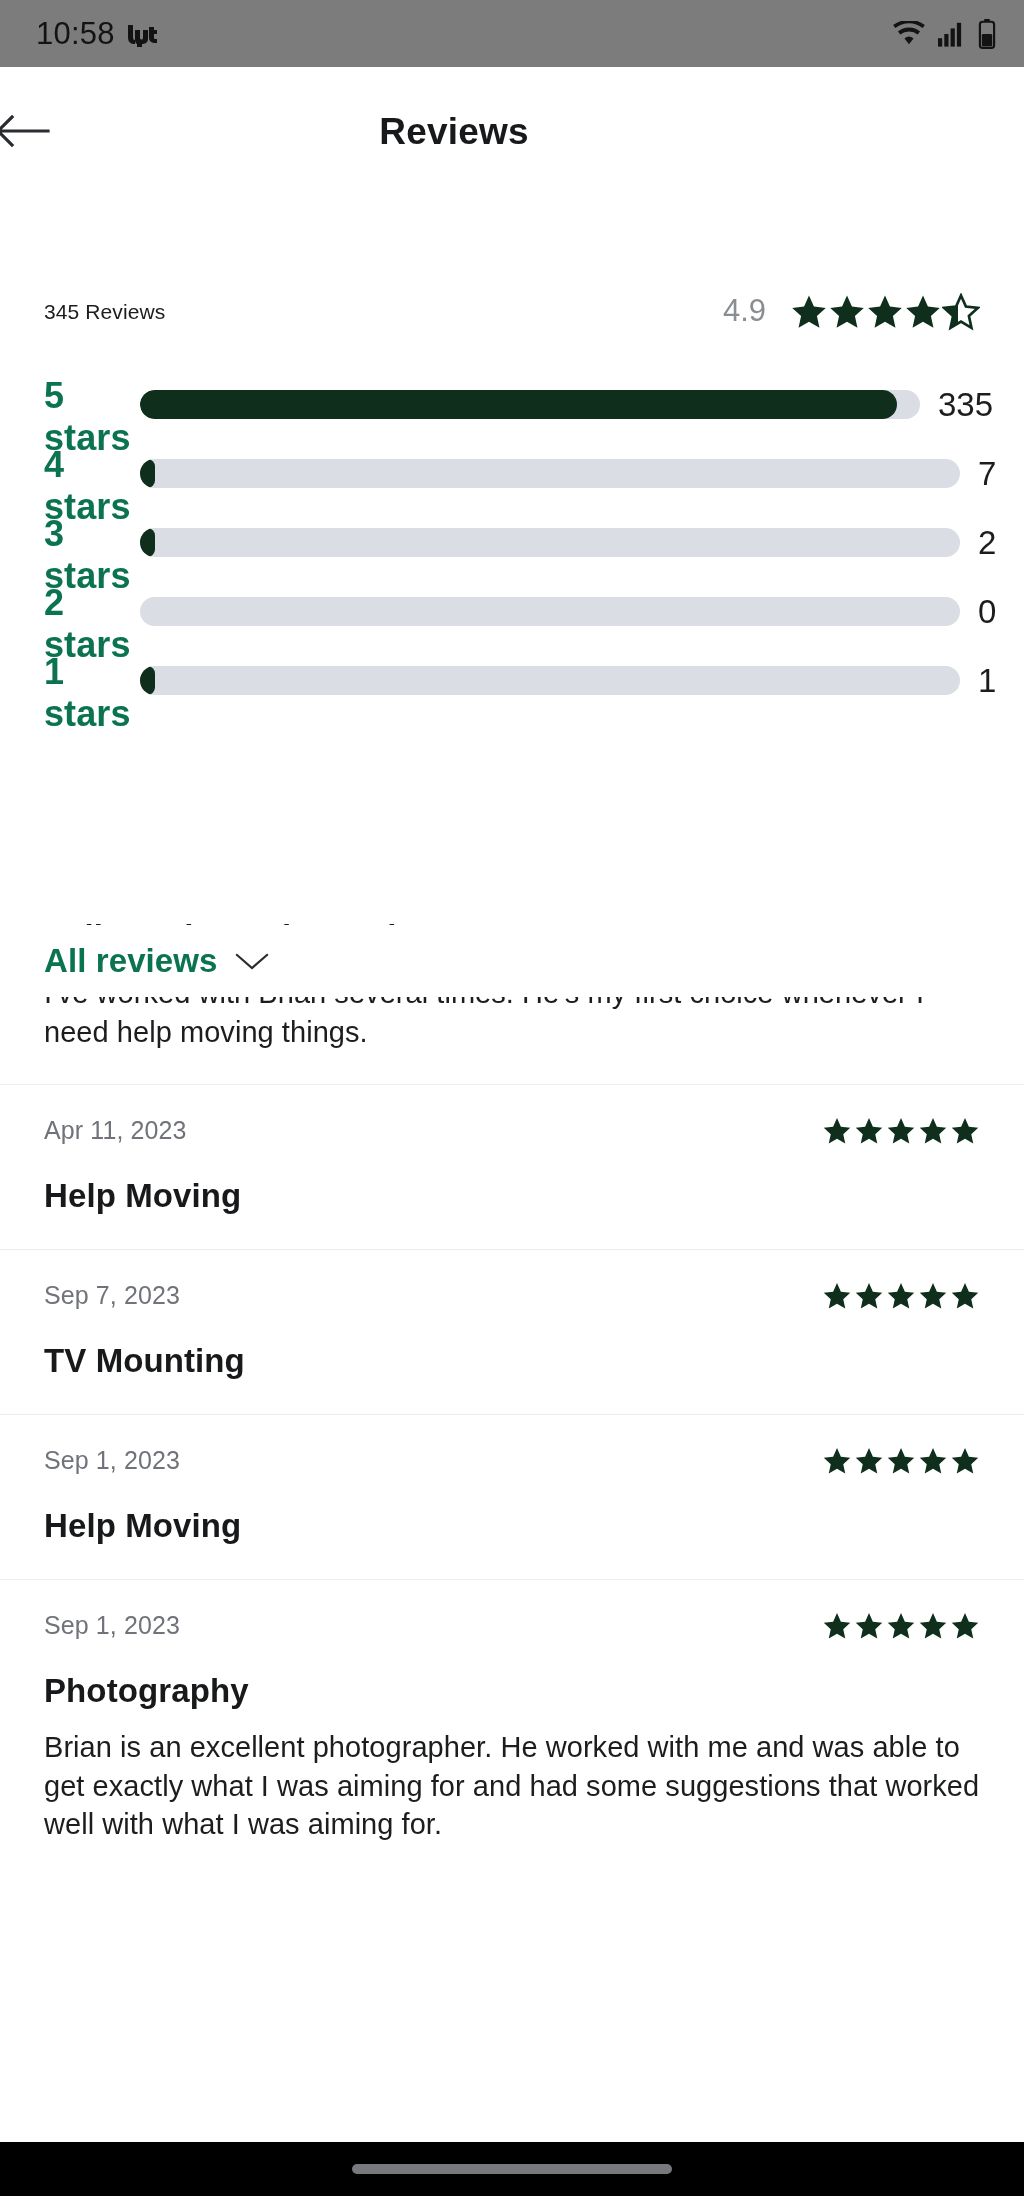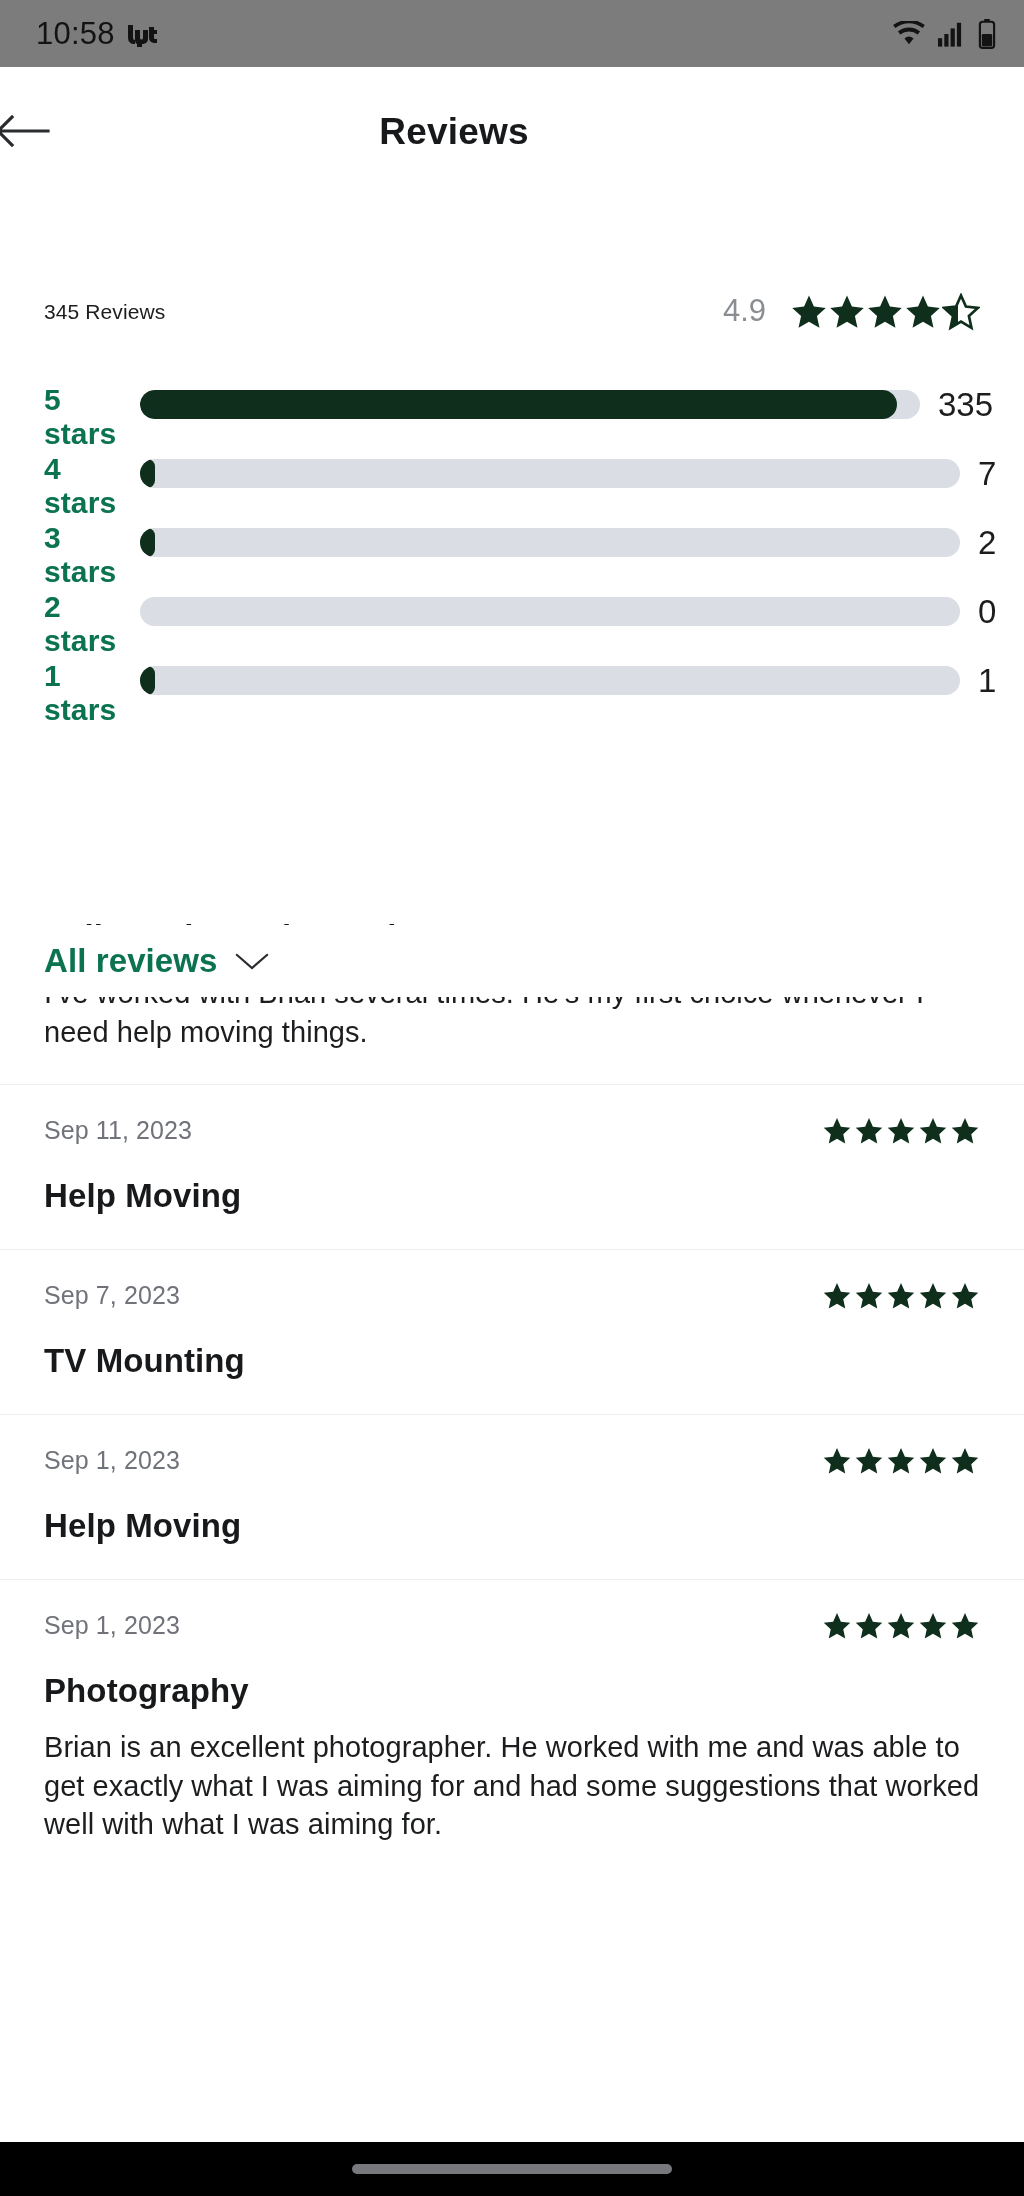--- a/index.html
+++ b/index.html
@@ -115,21 +115,21 @@
   }
   .bar-row {
     position: relative;
     height: 69px;
     display: flex;
     align-items: center;
     padding: 0 0 0 44px;
   }
   .bar-label {
     width: 92px;
-    font-size: 30px;
+    font-size: 36px;
     font-weight: 700;
     color: #0b7350;
     letter-spacing: 0.1px;
     flex: 0 0 auto;
     margin-top: 24px;
   }
   .bar-track {
     position: relative;
     height: 29px;
     background: #dadde4;
@@ -370,21 +370,21 @@
     </span>
   </div>
 
   <div class="reviews" id="reviews-list">
       <div class="review review-clipped">
         <div class="review-title">Full Service Help Moving</div>
         <div class="review-body">I've worked with Brian several times.  He's my first choice whenever I need help moving things.</div>
       </div>
       <div class="review">
         <div class="review-meta">
-          <span class="review-date">Sep 11, 2023</span>
+          <span class="review-date">Apr 11, 2023</span>
           <span class="review-stars">
             <svg width="30" height="30" viewBox="0 0 24 24" class="ic">
               <path d="M12 1.6 L15.1 8.6 L22.6 9.4 L17 14.5 L18.6 22 L12 18.1 L5.4 22 L7 14.5 L1.4 9.4 L8.9 8.6 Z" fill="#0f2f1c"></path>
             </svg>
             <svg width="30" height="30" viewBox="0 0 24 24" class="ic">
               <path d="M12 1.6 L15.1 8.6 L22.6 9.4 L17 14.5 L18.6 22 L12 18.1 L5.4 22 L7 14.5 L1.4 9.4 L8.9 8.6 Z" fill="#0f2f1c"></path>
             </svg>
             <svg width="30" height="30" viewBox="0 0 24 24" class="ic">
               <path d="M12 1.6 L15.1 8.6 L22.6 9.4 L17 14.5 L18.6 22 L12 18.1 L5.4 22 L7 14.5 L1.4 9.4 L8.9 8.6 Z" fill="#0f2f1c"></path>
             </svg>

